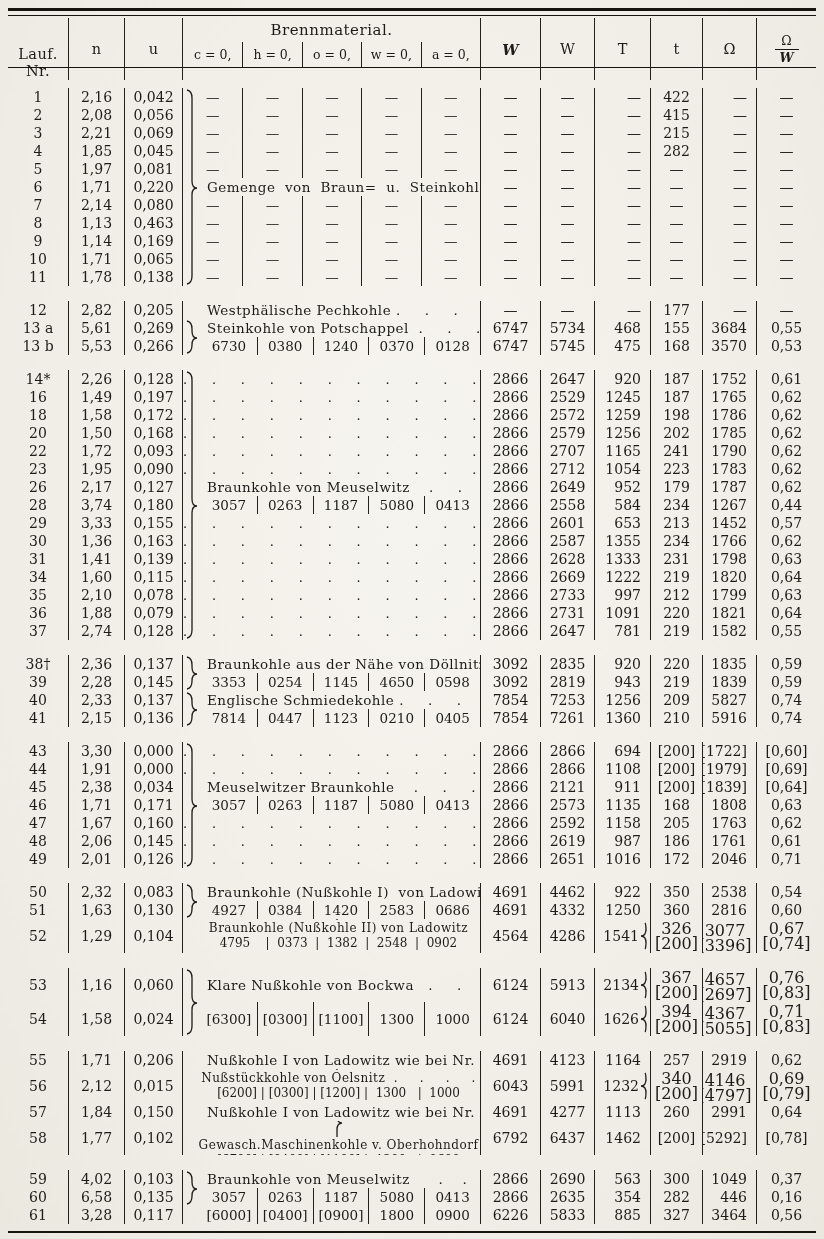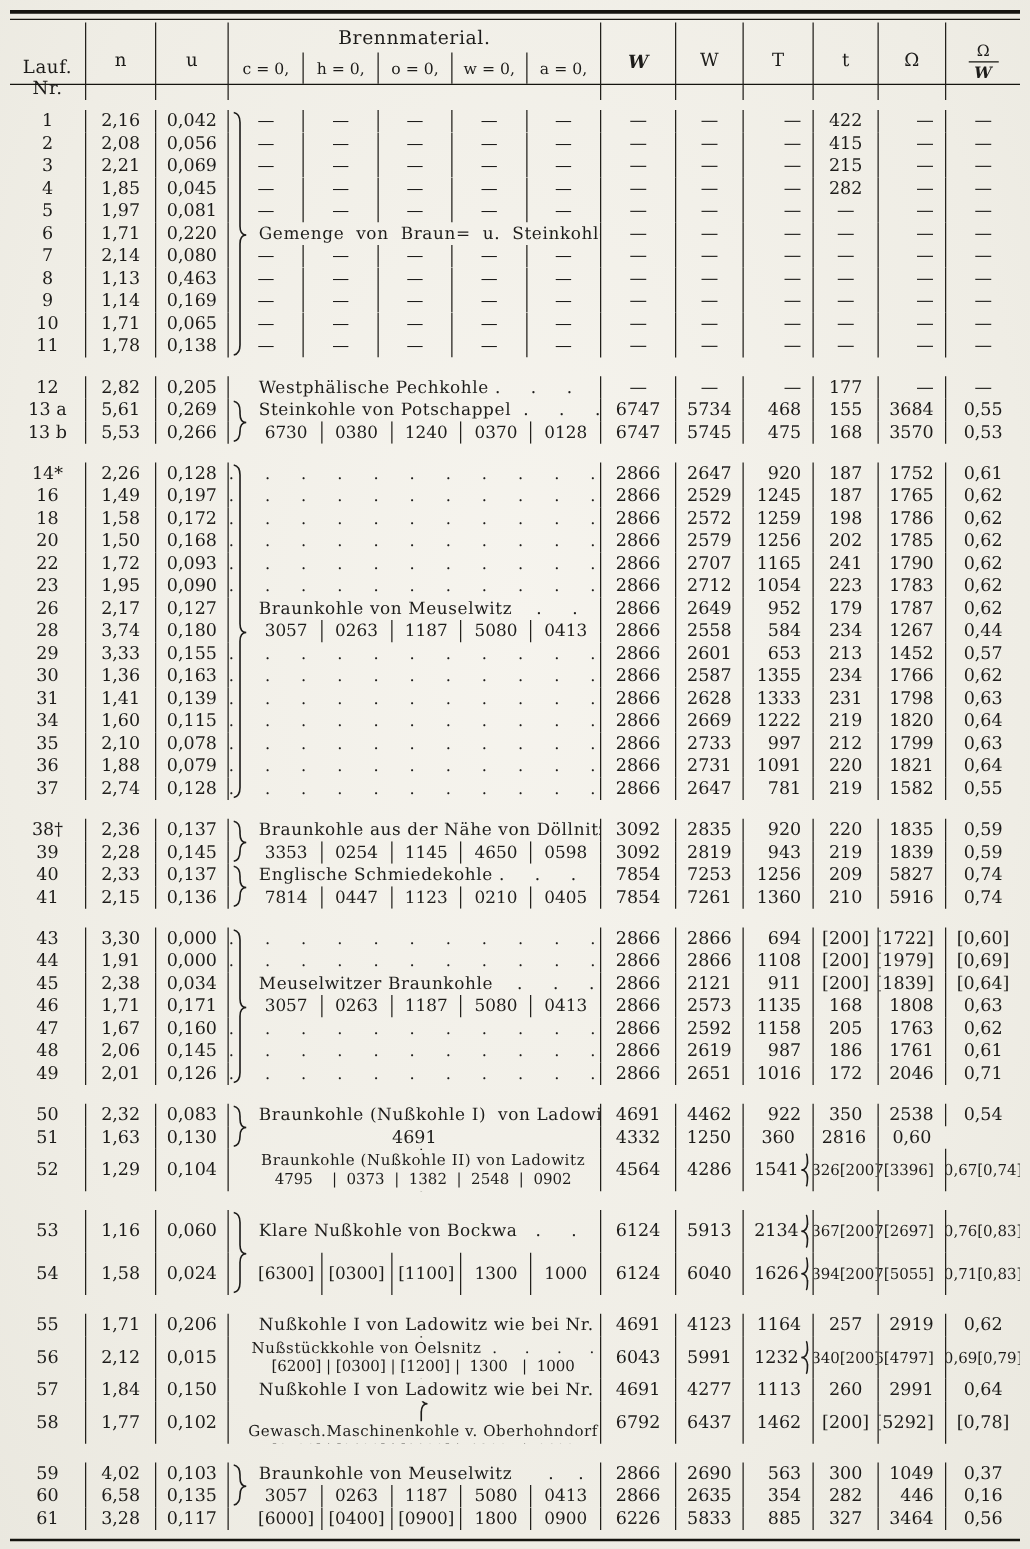--- a/index.html
+++ b/index.html
@@ -37,21 +37,21 @@
   
   #tbody{margin-top:20px;}
   .group{position:relative;margin-top:15px;}
   .group:first-child{margin-top:0;}
   .row{height:18px;}
   .row.dbl{height:34px;}
   .c{border-left:1px solid #23211c;display:flex;align-items:center;justify-content:center;
      font-size:14px;overflow:hidden;white-space:pre;}
   .c.first{border-left:none;}
   .c.ar{justify-content:flex-end;padding-right:9px;box-sizing:border-box;}
-  .c.stack{flex-direction:row;font-size:12px;line-height:15px;}
+  .c.stack{flex-direction:column;font-size:16px;line-height:15px;}
   .cell-bm{position:relative;justify-content:flex-start;padding:0;}
   .bm-grid{display:grid;grid-template-columns:repeat(5,1fr);width:100%;height:100%;}
   .bm-grid .bc{border-left:1px solid #23211c;display:flex;align-items:center;justify-content:center;
      font-size:13.5px;white-space:pre;}
   .bm-grid .bc:first-child{border-left:none;}
   .bm-grid.nums{width:280px;margin-left:18px;}
   .bm-grid.nums .bc{border-left:1px solid #23211c;}
   .bm-grid.nums .bc:first-child{border-left:none;}
   .bm-dots{width:100%;text-align:center;font-size:13px;white-space:pre;}
   .bm-text{margin-left:24px;font-size:13.5px;white-space:pre;}
@@ -630,20 +630,21 @@
           <div class="c ">4462</div>
           <div class="c ar"><span>922</span></div>
           <div class="c ">350</div>
           <div class="c ar">2538</div>
           <div class="c ">0,54</div>
         </div>
         <div class="row grid">
           <div class="c first">51</div>
           <div class="c ">1,63</div>
           <div class="c ">0,130</div>
+          <div class="c cell-bm"><div class="bm-grid nums"><div class="bc">4927</div><div class="bc">0384</div><div class="bc">1420</div><div class="bc">2583</div><div class="bc">0686</div></div></div>
           <div class="c ">4691</div>
           <div class="c ">4332</div>
           <div class="c ar"><span>1250</span></div>
           <div class="c ">360</div>
           <div class="c ar">2816</div>
           <div class="c ">0,60</div>
         </div>
         <div class="row grid dbl">
           <div class="c first">52</div>
           <div class="c ">1,29</div>

